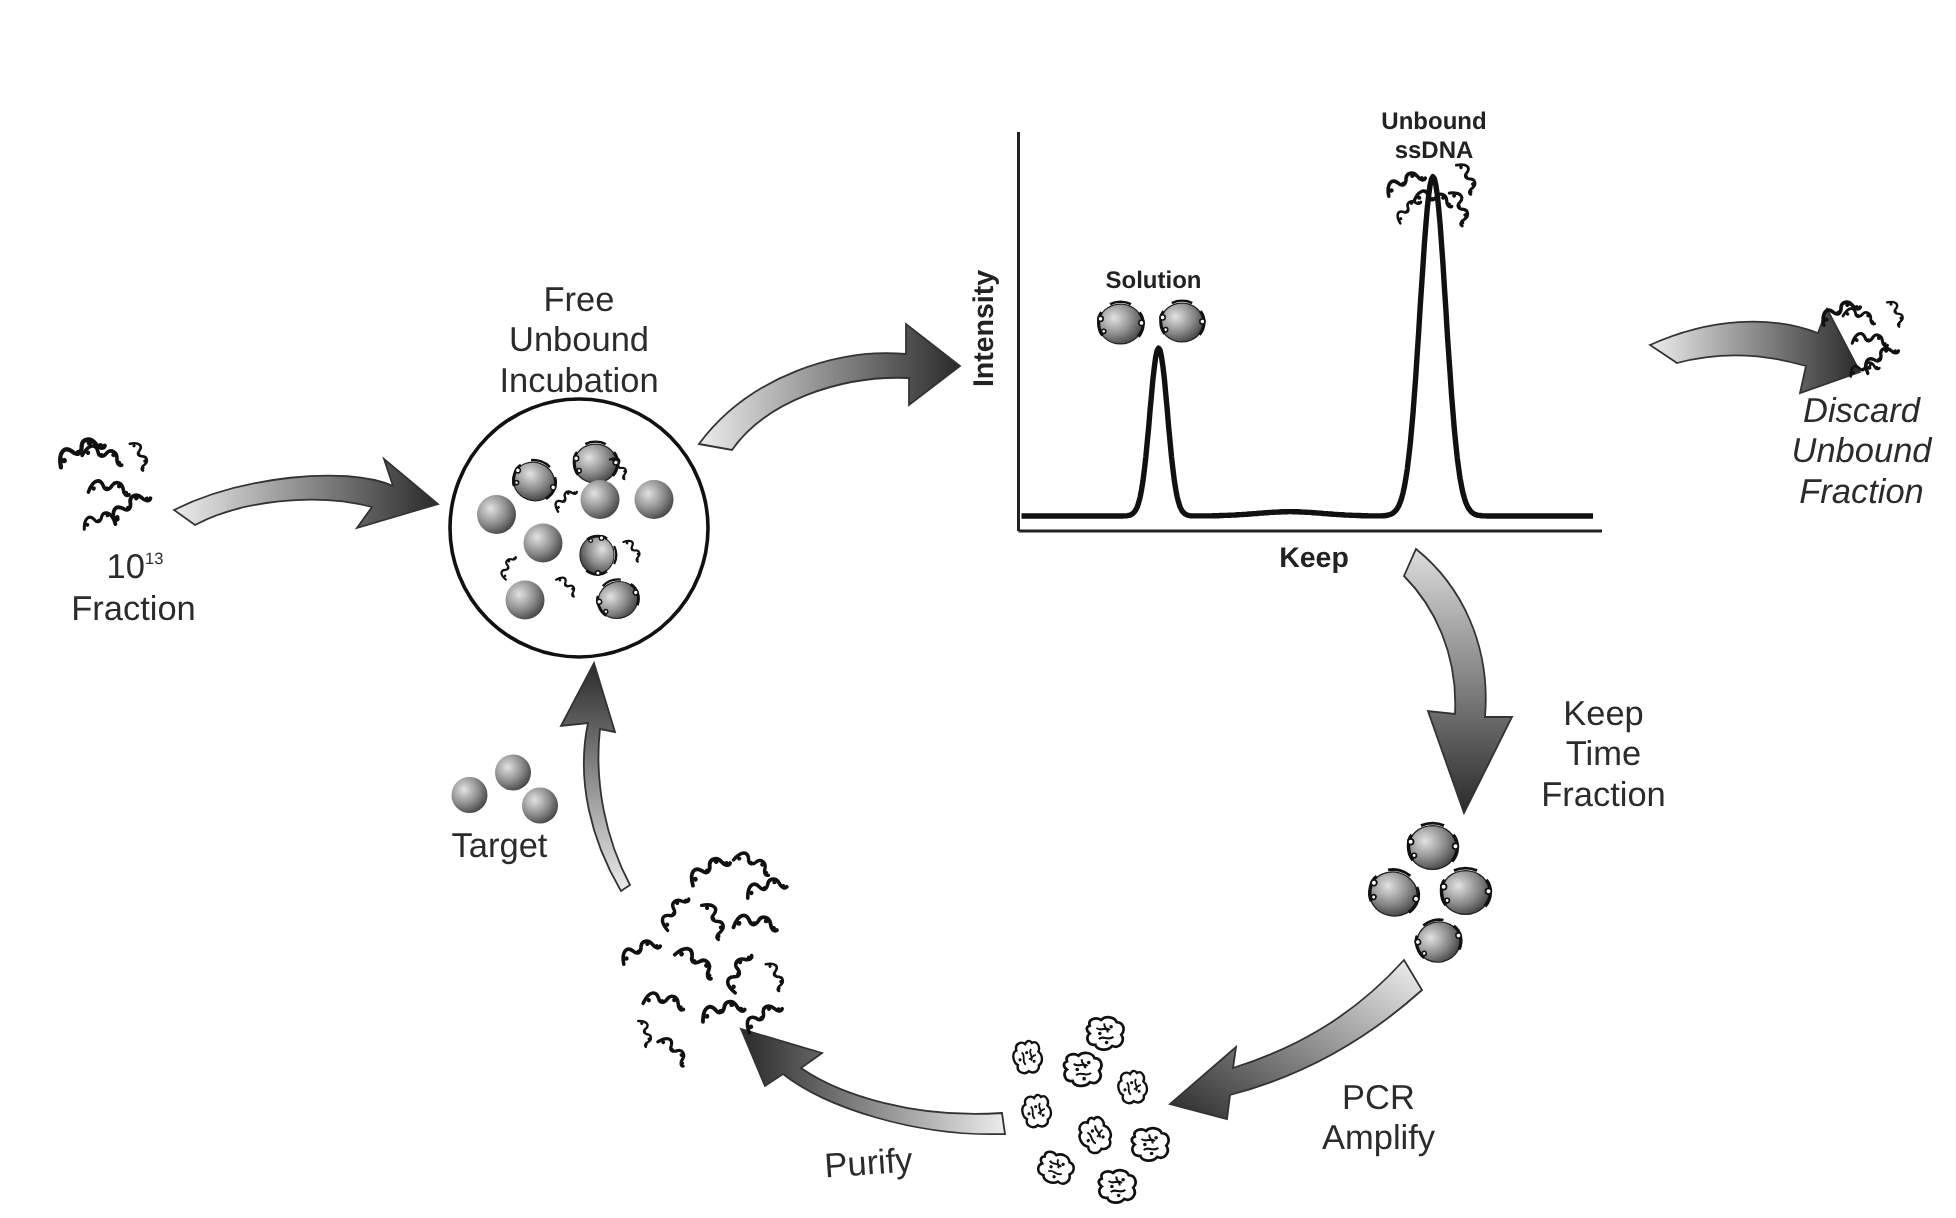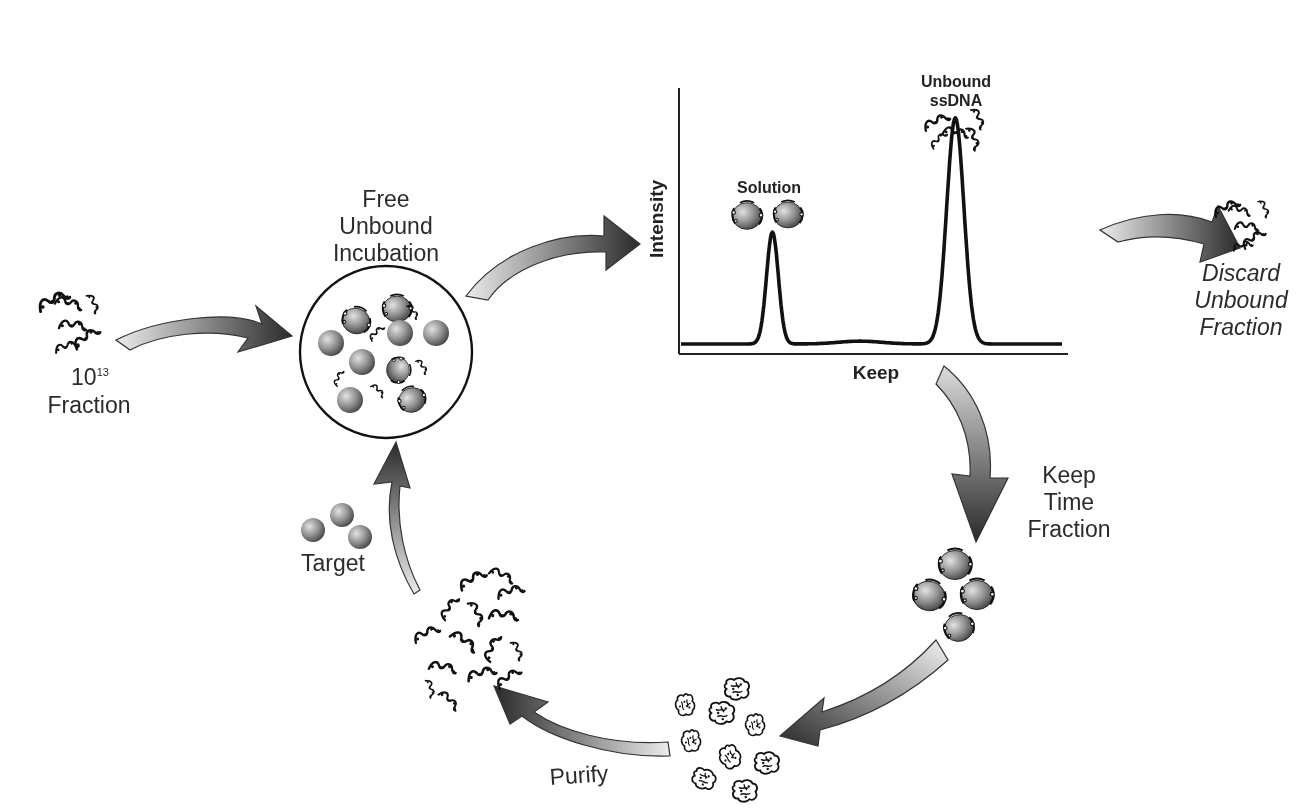--- a/index.html
+++ b/index.html
@@ -198,16 +198,20 @@
   <div>Unbound</div>
   <div>Fraction</div>
 </div>
 
 <div class="lbl" style="left:1014px; top:462px; width:110px;">
   <div>Keep</div>
   <div>Time</div>
   <div>Fraction</div>
 </div>
 
+<div class="lbl" style="left:864px; top:718px; width:110px;">
+  <div>PCR</div>
+  <div>Amplify</div>
+</div>
 
 <div class="lbl" style="left:534px; top:762px; width:90px; transform: rotate(-4deg);">Purify</div>
 <div class="lbl" style="left:288px; top:550px; width:90px;text-align:center;">Target</div>
 </div>
 
 </body></html>

